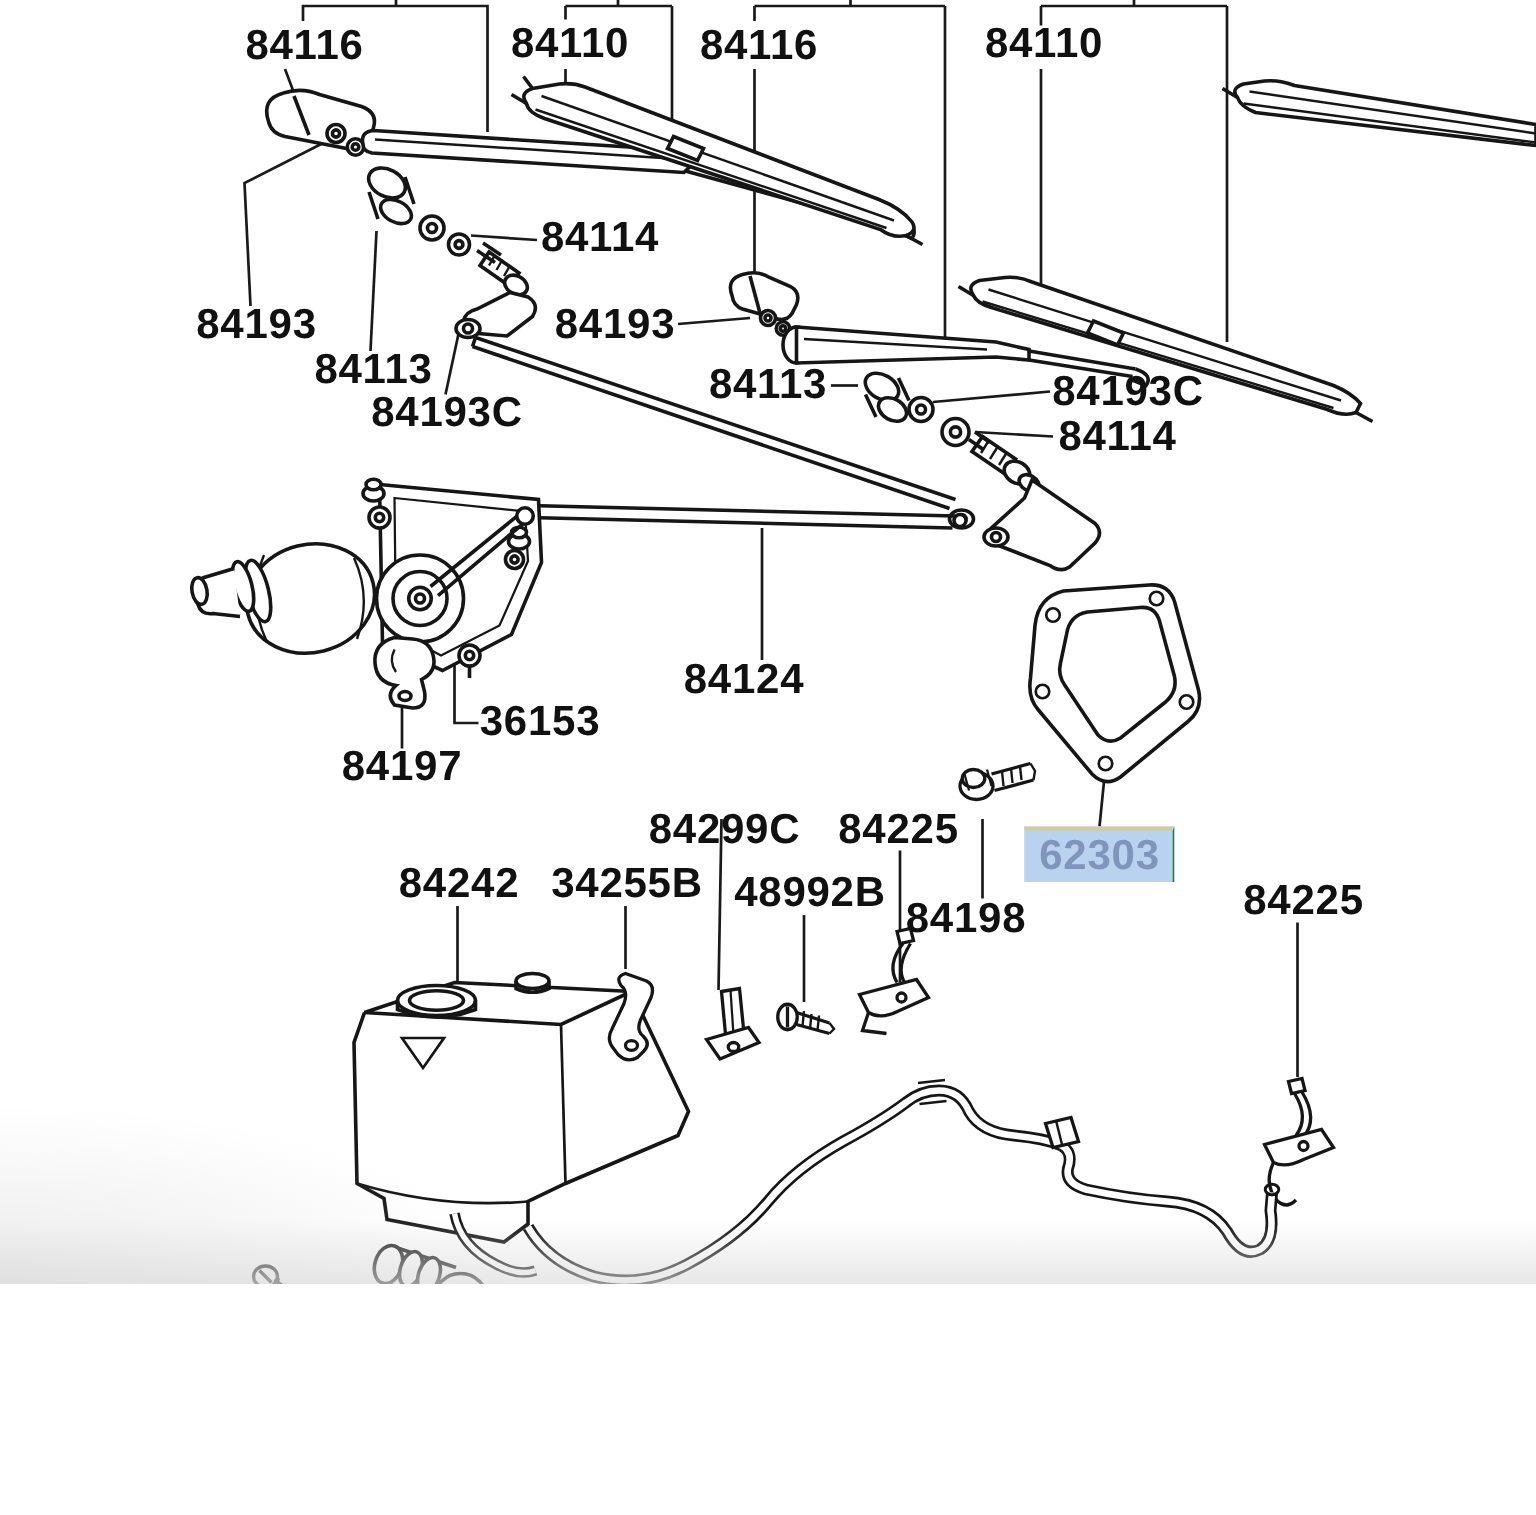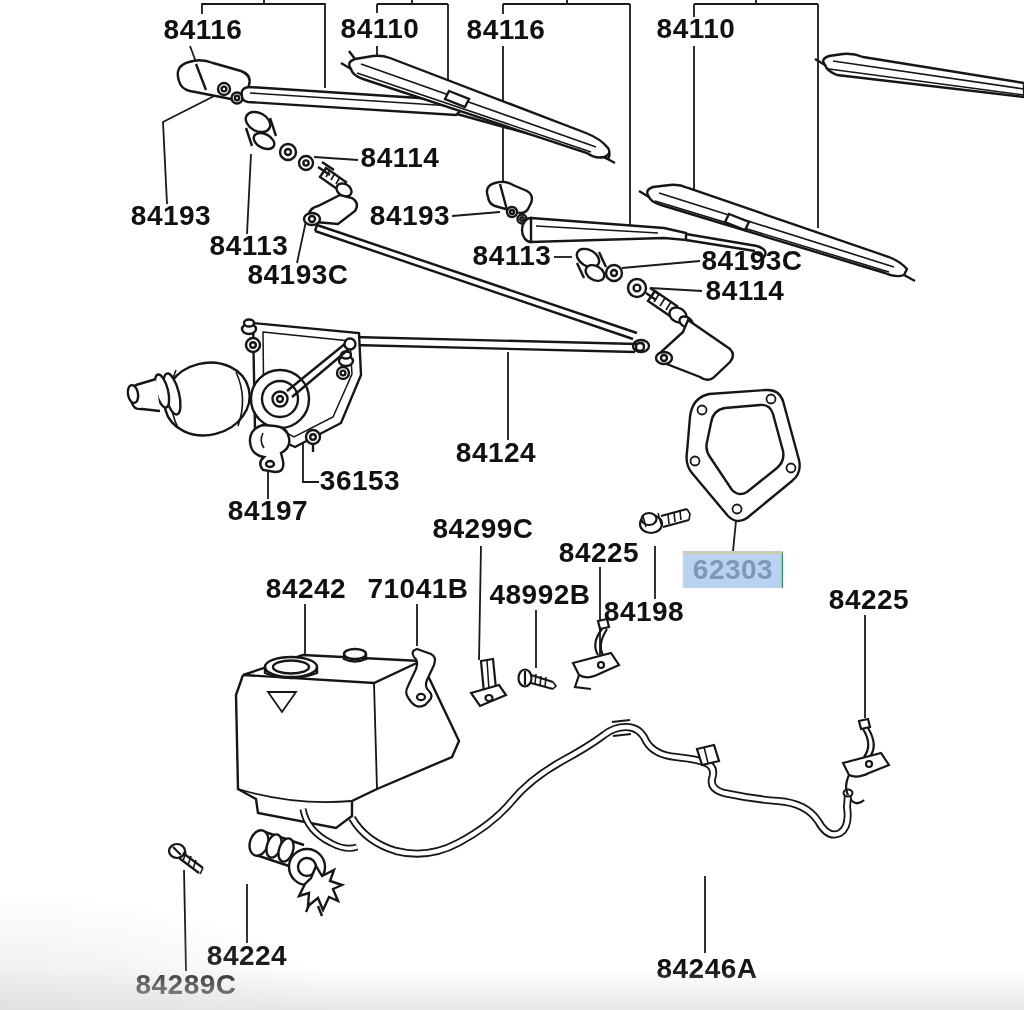--- a/index.html
+++ b/index.html
@@ -1,16 +1,16 @@
 <!DOCTYPE html>
 <html><head>
 <meta charset="utf-8">
 <style>
   html,body{margin:0;padding:0;background:#fff;}
-  .stage{position:relative;width:1024px;height:1010px;background:#ffffff;overflow:hidden;
+  .stage{position:relative;width:1024px;height:856px;background:#ffffff;overflow:hidden;
          font-family:"Liberation Sans",sans-serif;}
   svg{position:absolute;left:0;top:0;}
   .labels{position:absolute;left:0;top:0;width:100%;height:100%;pointer-events:none;}
   .part-label{position:absolute;transform:translateX(-50%);font-weight:700;font-size:28px;
               line-height:1;color:#111;letter-spacing:.5px;white-space:nowrap;pointer-events:auto;}
   .part-label.hl{background:#b9d2ef;color:#8095ba;padding:2px 9px 4px;border-top:3px solid #d2cca4;
                  border-right:1px solid #15803d;border-left:1px solid #cdd9ea;}
   .fade-bottom{position:absolute;left:0;right:0;bottom:0;height:42px;pointer-events:none;
                background:linear-gradient(to bottom,rgba(222,222,222,0),rgba(219,219,219,.65));}
   .fade-corner{position:absolute;left:0;bottom:0;width:340px;height:120px;pointer-events:none;
@@ -295,25 +295,25 @@
       <div class="part-label" style="left: 171px; top: 202px;">84193</div>
       <div class="part-label" style="left: 249px; top: 232px;">84113</div>
       <div class="part-label" style="left: 410px; top: 202px;">84193</div>
       <div class="part-label" style="left: 298px; top: 261px;">84193C</div>
       <div class="part-label" style="left: 512px; top: 242px;">84113</div>
       <div class="part-label" style="left: 752px; top: 247px;">84193C</div>
       <div class="part-label" style="left: 745px; top: 277px;">84114</div>
       <div class="part-label" style="left: 496px; top: 439px;">84124</div>
       <div class="part-label" style="left: 360px; top: 467px;">36153</div>
       <div class="part-label" style="left: 268px; top: 497px;">84197</div>
-      <div class="part-label" style="left: 483px; top: 515px;">84299C</div>
+      <div class="part-label" style="left: 483px; top: 539px;">84299C</div>
       <div class="part-label" style="left: 599px; top: 539px;">84225</div>
       <div class="part-label hl" style="left: 733px; top: 551px;">62303</div>
       <div class="part-label" style="left: 306px; top: 575px;">84242</div>
-      <div class="part-label" style="left: 418px; top: 575px;">71041B</div>
+      <div class="part-label" style="left: 418px; top: 575px;">34255B</div>
       <div class="part-label" style="left: 540px; top: 581px;">48992B</div>
       <div class="part-label" style="left: 644px; top: 598px;">84198</div>
       <div class="part-label" style="left: 869px; top: 586px;">84225</div>
       <div class="part-label" style="left: 247px; top: 942px;">84224</div>
       <div class="part-label" style="left: 186px; top: 971px;">84289C</div>
       <div class="part-label" style="left: 707px; top: 955px;">84246A</div>
     </div>
 
 <div class="fade-corner"></div>
 <div class="fade-bottom"></div>

